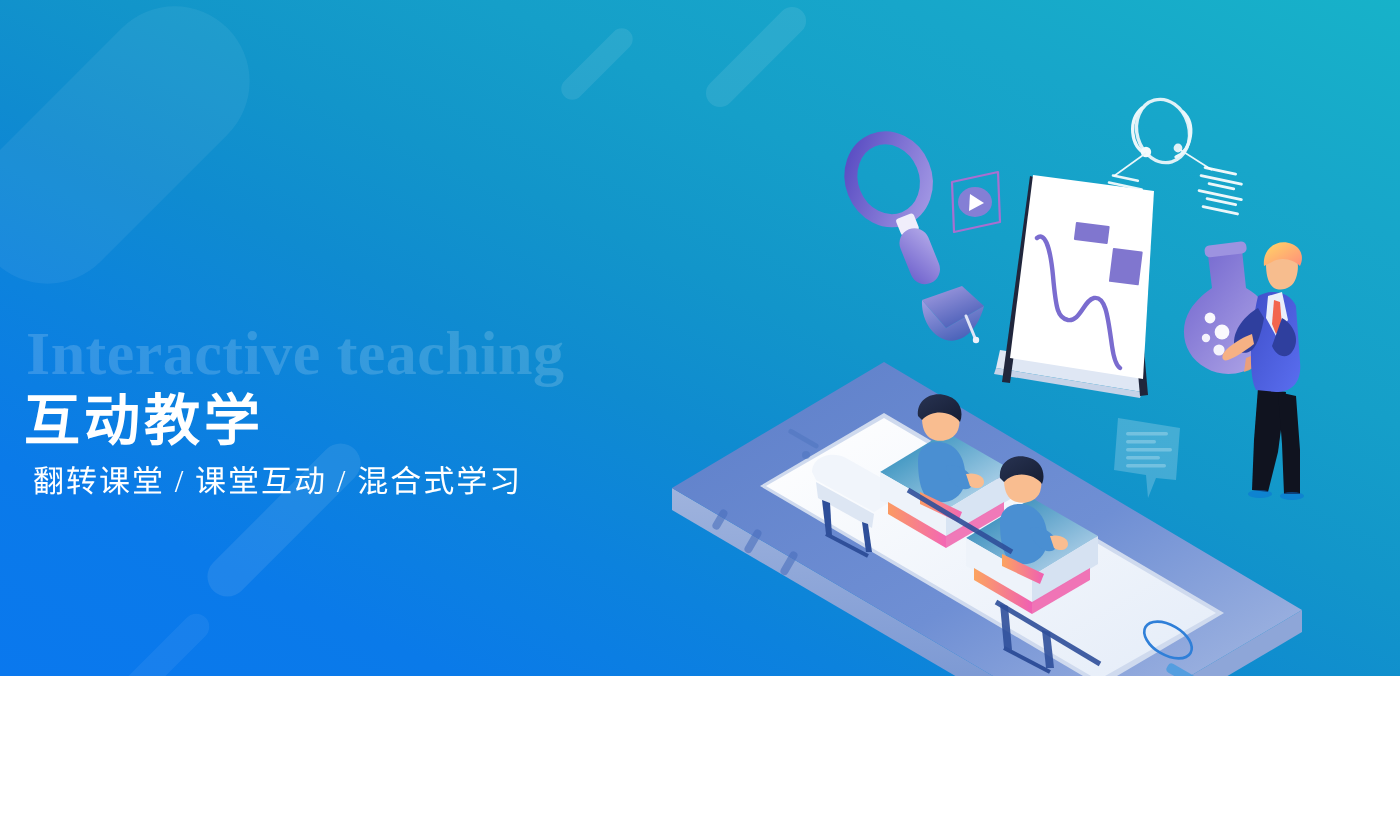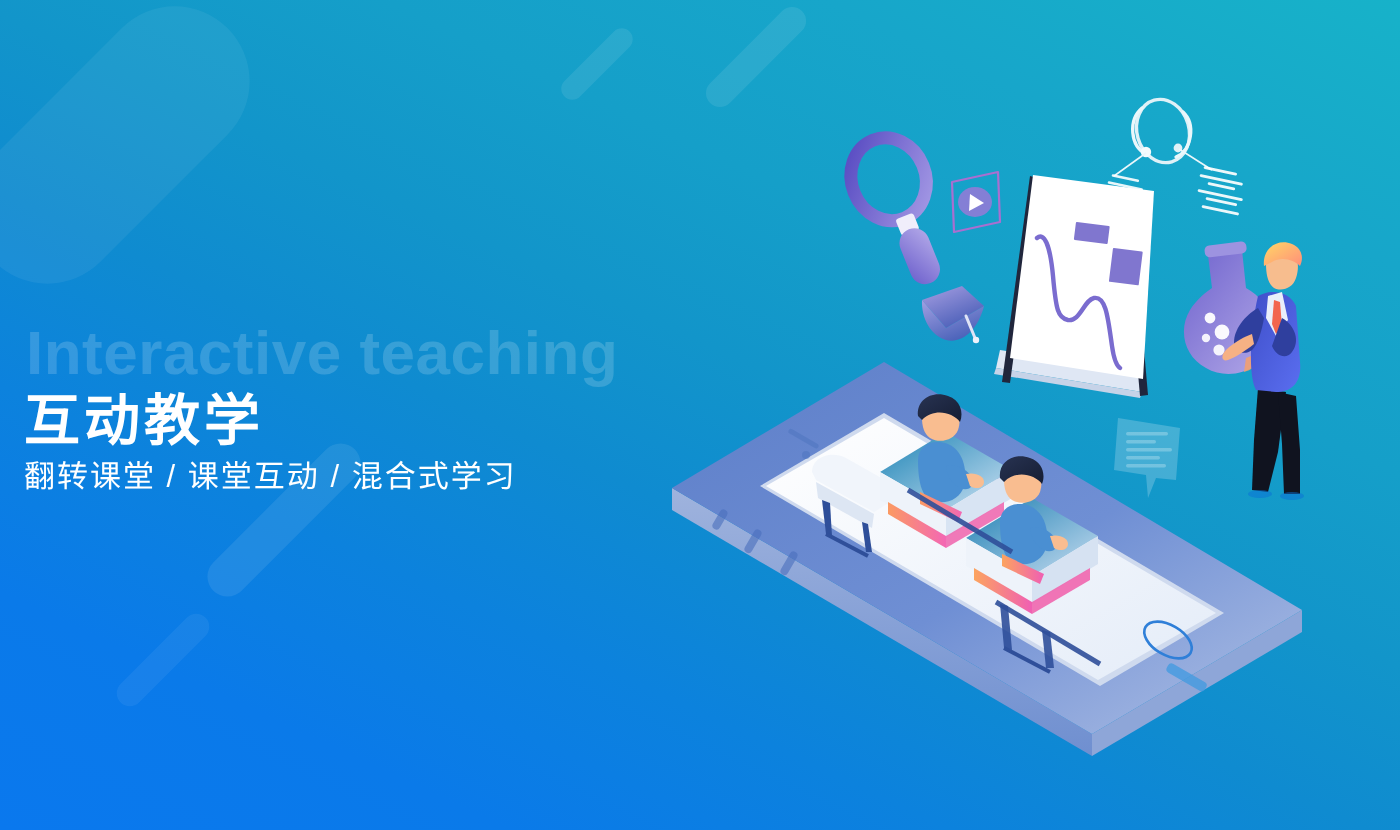--- a/index.html
+++ b/index.html
@@ -5,23 +5,23 @@
 <style>
   html, body {
     margin: 0;
     padding: 0;
     background: #ffffff;
   }
 
   #banner {
     position: relative;
     width: 1400px;
-    height: 830px;
+    height: 676px;
     overflow: hidden;
-    font-family: Liberation Sans, sans-serif;
+    font-family: Liberation Serif, serif;
     
     background:
       linear-gradient(205deg,
         #17b2c9 0%,
         #17a6ca 18%,
         #159fc9 32%,
         #1295ca 45%,
         #0f8bd0 57%,
         #0c82dd 70%,
         #0a7ae9 84%,
@@ -61,21 +61,21 @@
     letter-spacing: 4px;
     line-height: 1.18;
     margin: 0 0 4px 0;
   }
   .sub-title {
     font-size: 31px;
     font-weight: normal;
     color: #ffffff;
     letter-spacing: 2px;
     line-height: 1.2;
-    margin: 0;
+    margin: 9px;
     white-space: nowrap;
   }
 
   
   .illus {
     position: absolute;
     left: 0; top: 0;
     width: 1400px; height: 830px;
     pointer-events: none;
   }

